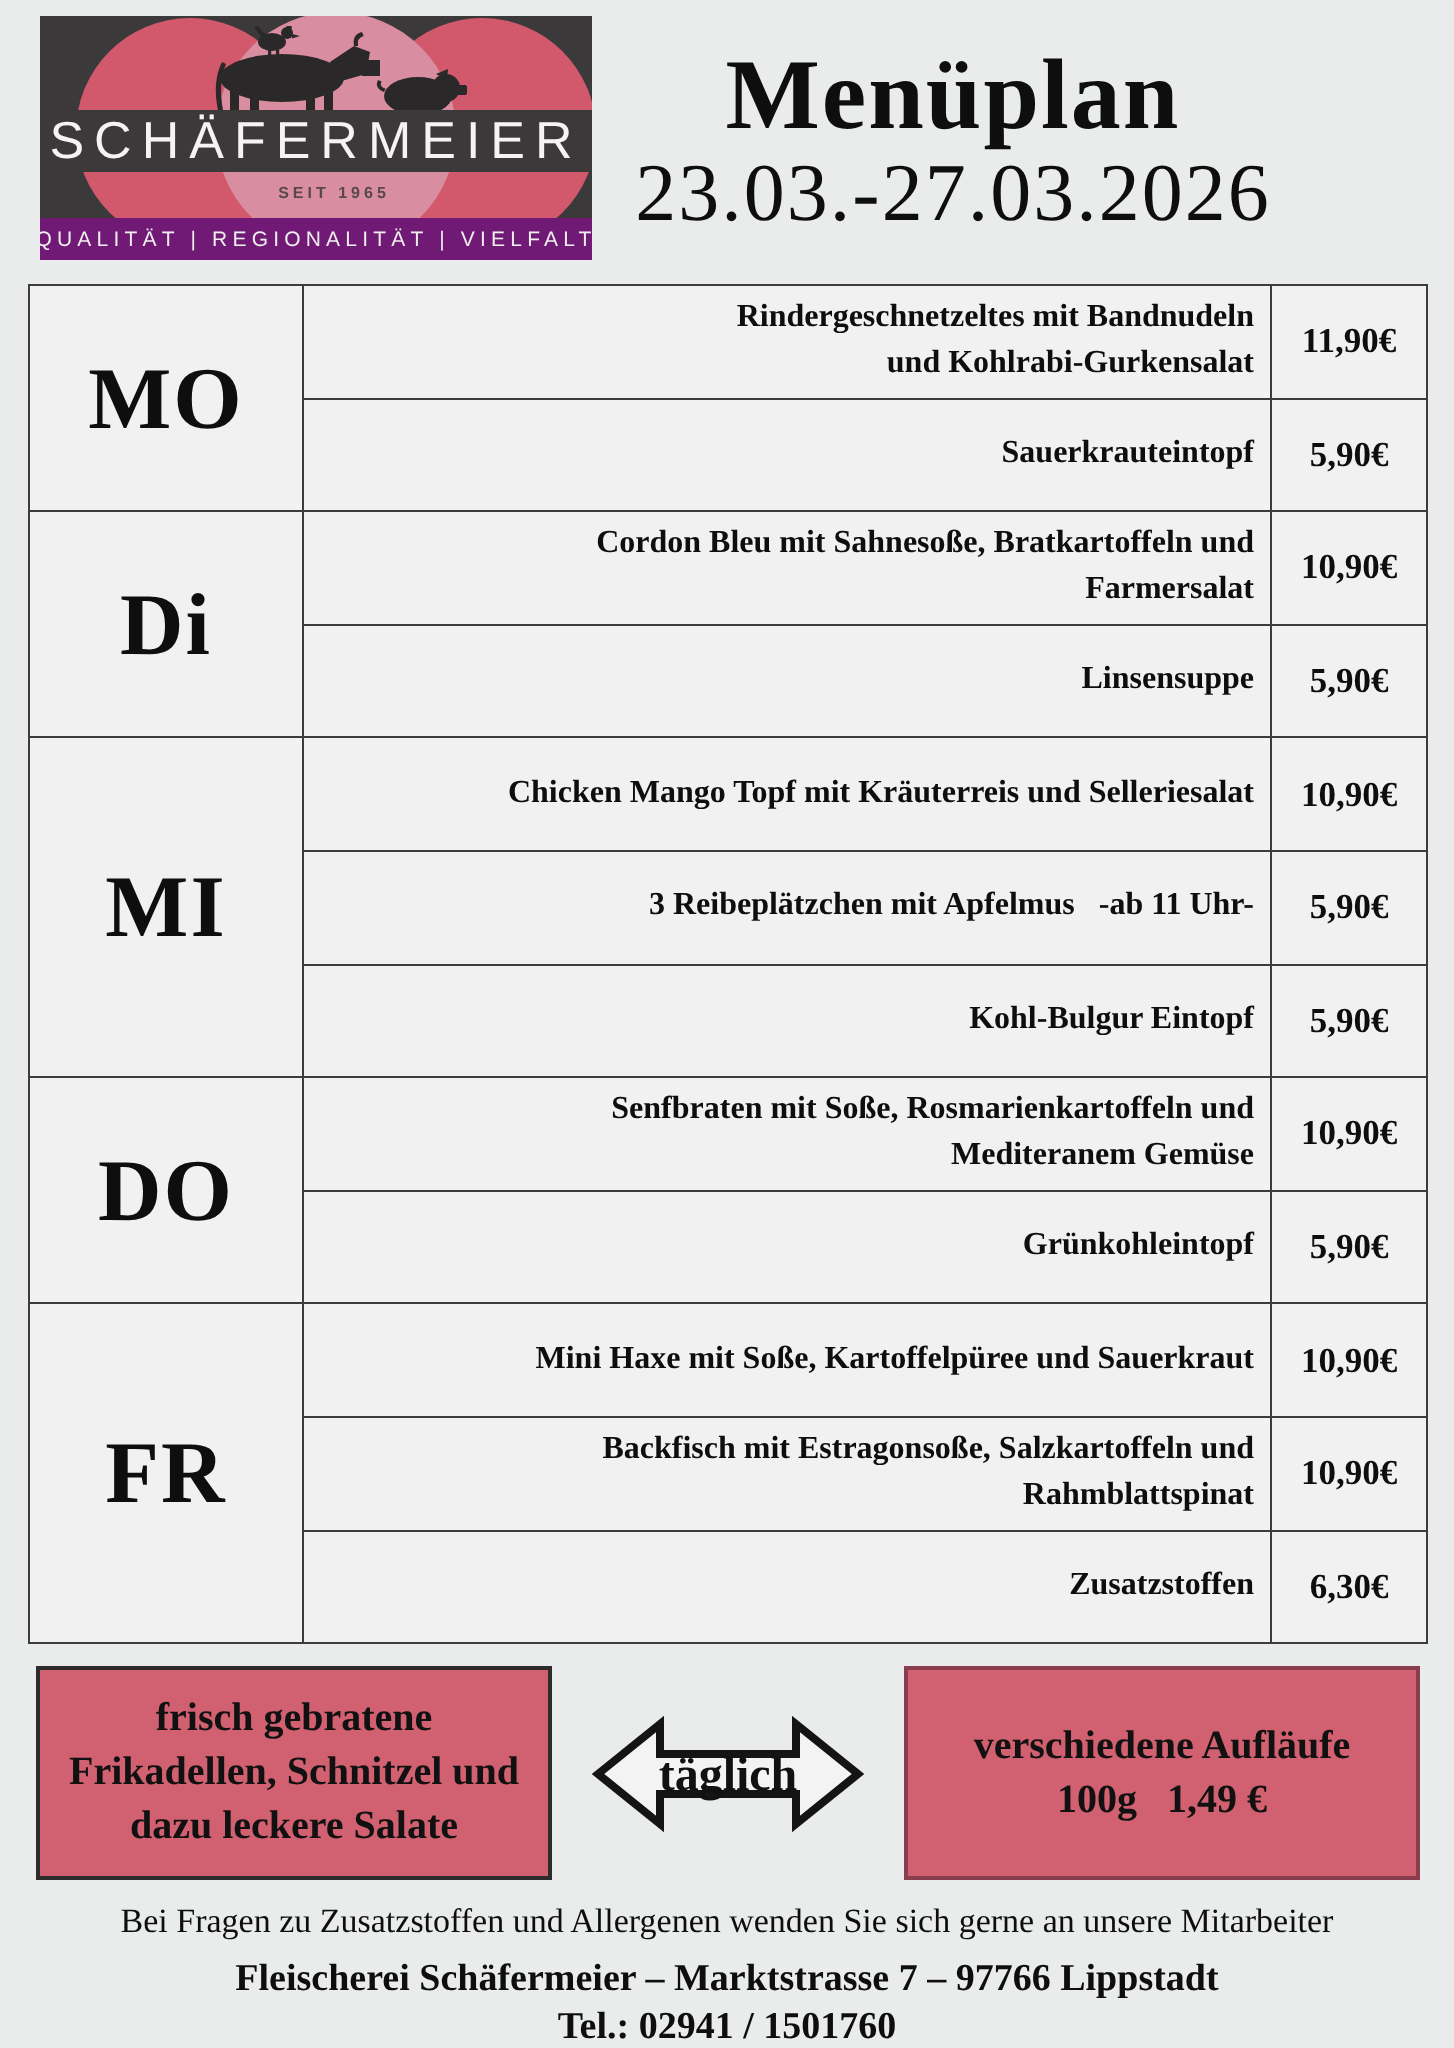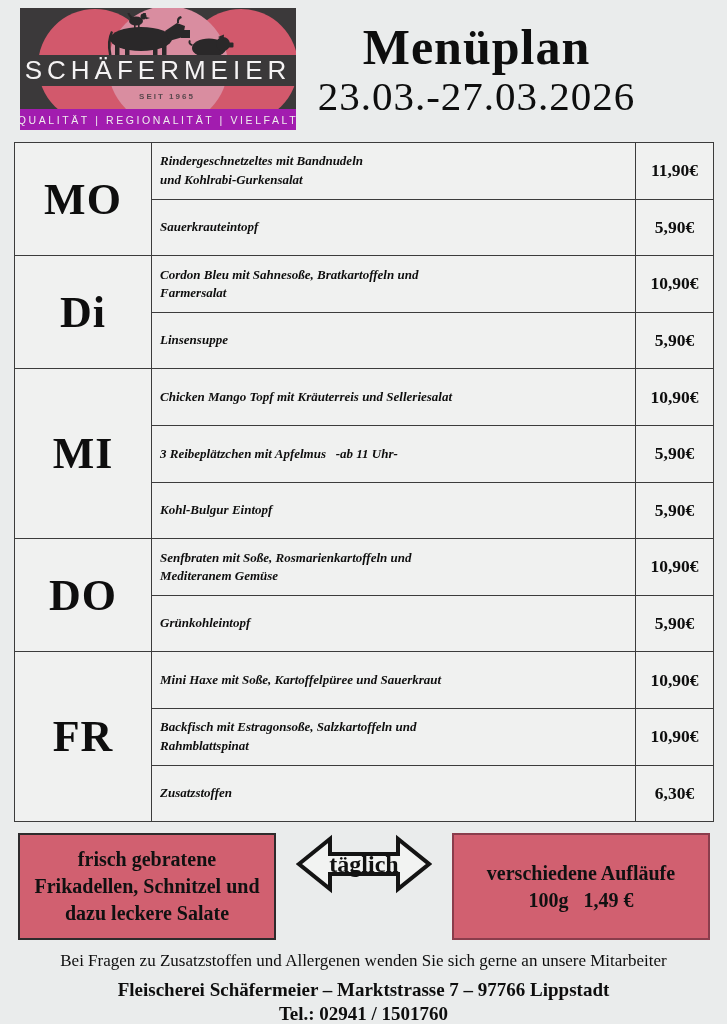--- a/index.html
+++ b/index.html
@@ -32,21 +32,21 @@
     font-family: "Liberation Sans", sans-serif; font-weight: 400;
     font-size: 26px; letter-spacing: 5px; color: #f5f3f4; white-space: nowrap;
   }
   .since {
     position: absolute; left: 0; right: 0; top: 84px; text-align: center;
     font-family: "Liberation Sans", sans-serif; font-size: 8px;
     letter-spacing: 2px; color: #58484d; font-weight: 700; margin-left: 18px;
   }
   .tagline-band {
     position: absolute; left: 0; right: 0; bottom: 0; height: 21px;
-    background: #a21caf; display: flex; align-items: center; justify-content: center;
+    background: #701a75; display: flex; align-items: center; justify-content: center;
   }
   .tagline-band span {
     font-family: "Liberation Sans", sans-serif; font-size: 10.5px;
     letter-spacing: 2.6px; color: #efedee; white-space: nowrap;
   }
   .titles { flex: 1 1 auto; text-align: center; padding: 12px 70px 0 0; }
   .titles h1 { font-size: 50px; font-weight: 700; line-height: 1.1; letter-spacing: 1px; }
   .date-range { font-size: 41px; font-weight: 400; line-height: 1.05; letter-spacing: 1px; }
 
   
@@ -55,39 +55,39 @@
     margin: 10px 0 0 14px; width: 699px;
     background: #f0f1f0;
   }
   .menu-table td { border: 1px solid #3c3c3c; vertical-align: middle; }
   .menu-table tr { height: 56.6px; }
   .col-day { width: 137px; } .col-dish { width: 484px; } .col-price { width: 78px; }
   td.day {
     text-align: center; font-size: 44px; font-weight: 700; letter-spacing: 1px;
   }
   td.dish {
-    text-align: left; font-size: 13px; font-weight: 700;
-    line-height: 1.42; white-space: pre-line; padding: 2px 8px; font-style: italic;
+    text-align: right; font-size: 16px; font-weight: 700;
+    line-height: 1.42; white-space: pre-line; padding: 2px 8px;
   }
   td.price { text-align: center; font-size: 17.5px; font-weight: 700; }
 
   
   .promo {
     margin: 11px 17px 0 18px; height: 107px;
     display: flex; align-items: stretch; justify-content: space-between; gap: 20px;
   }
   .promo-box {
     width: 267px; background: #d16070;
     display: flex; align-items: center; justify-content: center; text-align: center;
     font-size: 20px; font-weight: 700; line-height: 1.35; white-space: pre-line;
     color: #111;
   }
   .promo-box.left  { border: 2px solid #2e2b2c; }
   .promo-box.right { border: 2px solid #8a3d4c; }
-  .arrow-wrap { flex: 1 1 auto; display: flex; justify-content: center; }
+  .arrow-wrap { flex: 1 1 auto; display: flex; align-items: center; justify-content: center; }
   .arrow-wrap svg { display: block; }
   .arrow-label {
     font-family: "Liberation Serif", serif; font-weight: 700; font-size: 24px; fill: #111;
   }
 
   
   .footer { text-align: center; margin-top: 11px; }
   .footer .note { font-size: 17px; font-weight: 400; margin-bottom: 7px; }
   .footer .addr { font-size: 19px; font-weight: 700; line-height: 1.25; }
   .footer .tel  { font-size: 19px; font-weight: 700; line-height: 1.25; }

